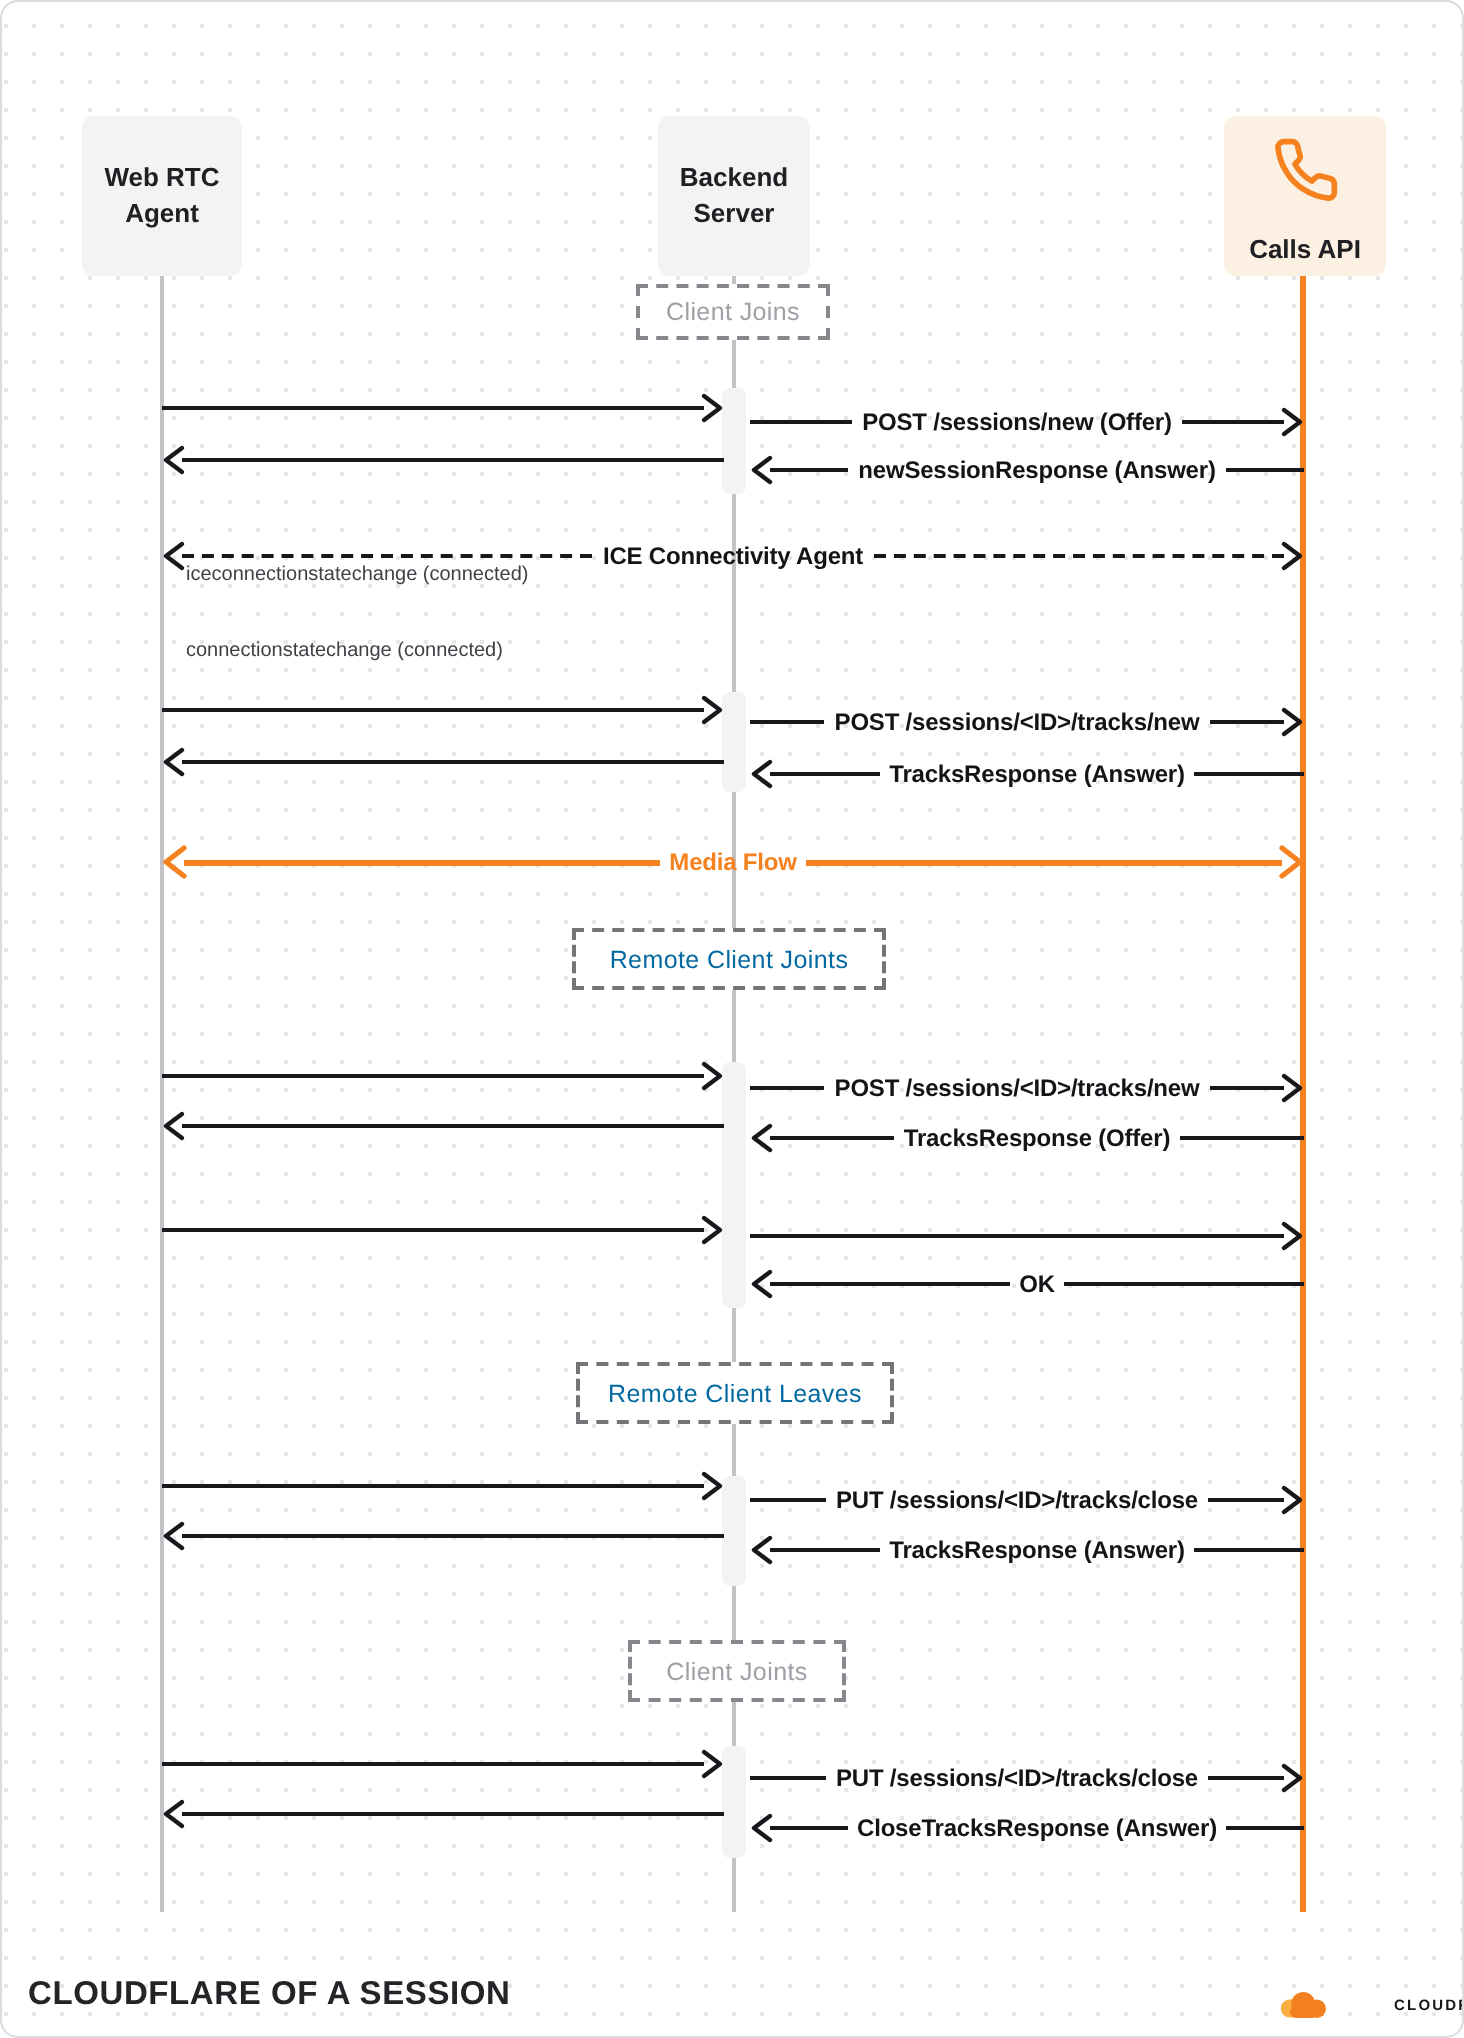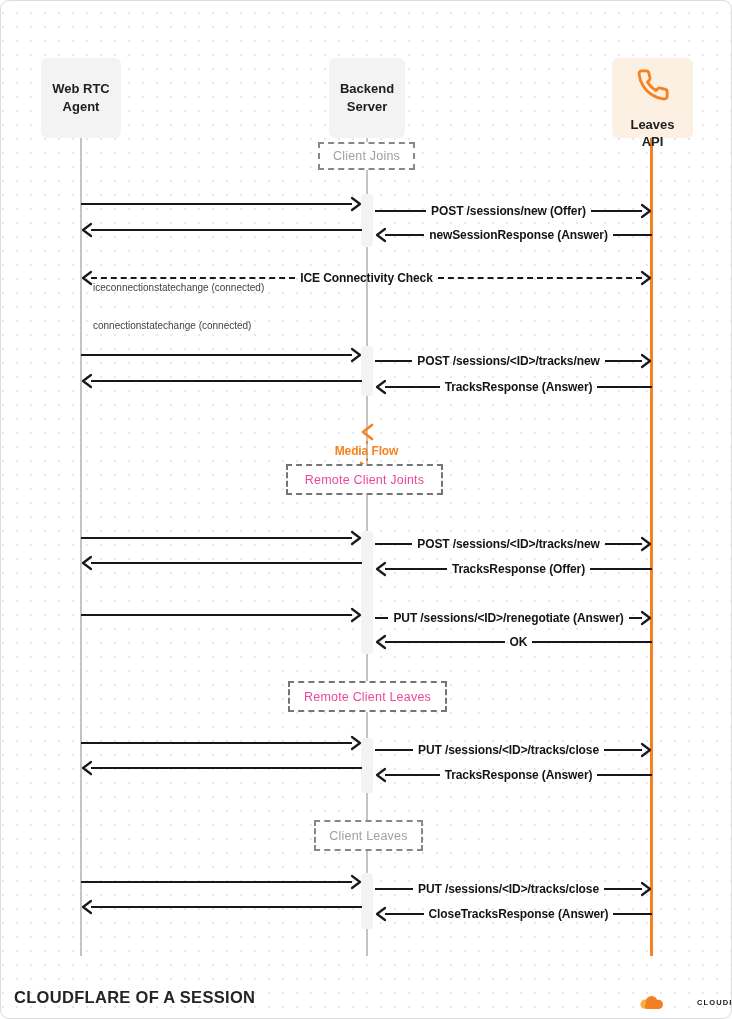--- a/index.html
+++ b/index.html
@@ -33,21 +33,21 @@
     white-space:nowrap;letter-spacing:-0.1px;}
   .ch{flex:0 0 auto;}
   .ch.r{margin-left:-2px;}
   .ch.l{margin-right:-2px;}
   .orange .ln{border-top:3px solid #f6821f;}
   .orange .lbl{color:#f6821f;}
   .note{position:absolute;z-index:3;font-size:10px;color:#3f3f46;letter-spacing:0;white-space:nowrap;}
   
   .phase{position:absolute;z-index:4;background:#fff;border:2px dashed #737579;box-sizing:border-box;
     display:flex;align-items:center;justify-content:center;font-size:12.5px;font-weight:500;
-    color:#ec4899;letter-spacing:.2px;white-space:nowrap;}
+    color:#0369a1;letter-spacing:.2px;white-space:nowrap;}
   .phase.light{border-color:#85878d;color:#9da0a6;}
   
   .title{position:absolute;left:13px;top:987px;font-size:16.5px;font-weight:bold;color:#242428;letter-spacing:.3px;z-index:5;}
   .brand{position:absolute;left:638px;top:993px;display:flex;align-items:center;gap:4px;z-index:5;}
   .brand .word{font-size:7.5px;font-weight:bold;color:#17171a;letter-spacing:1.1px;margin-left:28px;}
 </style>
 </head>
 <body>
 
 <div class="canvas">
@@ -57,21 +57,21 @@
   </div>
   <div class="actor" style="left:328px;width:76px;">
     <span>Backend Server</span>
   </div>
   <div class="actor calls" style="left:611px;width:81px;">
     <span class="phone">
       <svg width="34" height="34" viewBox="0 0 24 24" fill="none" stroke="#f6821f" stroke-width="2" stroke-linecap="round" stroke-linejoin="round">
         <path d="M22 16.92v3a2 2 0 0 1-2.18 2 19.79 19.79 0 0 1-8.63-3.07 19.5 19.5 0 0 1-6-6 19.79 19.79 0 0 1-3.07-8.67A2 2 0 0 1 4.11 2h3a2 2 0 0 1 2 1.72 12.84 12.84 0 0 0 .7 2.81 2 2 0 0 1-.45 2.11L8.09 9.91a16 16 0 0 0 6 6l1.27-1.27a2 2 0 0 1 2.11-.45 12.84 12.84 0 0 0 2.81.7A2 2 0 0 1 22 16.92z"></path>
       </svg>
     </span>
-    <span>Leaves API</span>
+    <span>Calls API</span>
   </div>
 
   <div class="lifeline" style="left:79px;"></div>
   <div class="lifeline" style="left:365px;"></div>
   <div class="lifeline orange" style="left:649px;"></div>
 
   <div class="bar" style="top:193px;height:53px;"></div>
   <div class="bar" style="top:345px;height:50px;"></div>
   <div class="bar" style="top:530px;height:123px;"></div>
   <div class="bar" style="top:737px;height:55px;"></div>
@@ -80,21 +80,21 @@
   <div class="phase light" style="left:317px;top:141px;width:97px;height:28px;">
     <span>Client Joins</span>
   </div>
   <div class="phase" style="left:285px;top:463px;width:157px;height:31px;">
     <span>Remote Client Joints</span>
   </div>
   <div class="phase" style="left:287px;top:680px;width:159px;height:31px;">
     <span>Remote Client Leaves</span>
   </div>
   <div class="phase light" style="left:313px;top:819px;width:109px;height:31px;">
-    <span>Client Leaves</span>
+    <span>Client Joints</span>
   </div>
 
   <div class="msg span-ab" style="top:195px;">
     <div class="ln"></div>
     <svg class="ch r" width="12" height="16" viewBox="0 0 12 16">
         <polyline points="2,2 10,8 2,14" fill="none" stroke="#18181c" stroke-width="2.2" stroke-linecap="round" stroke-linejoin="round"></polyline>
       </svg>
   </div>
   <div class="msg span-bc" style="top:202px;">
     <div class="ln"></div>
@@ -117,21 +117,21 @@
     <div class="ln"></div>
     <span class="lbl">newSessionResponse (Answer)</span>
     <div class="ln"></div>
   </div>
 
   <div class="msg span-ac dash" style="top:269px;">
     <svg class="ch l" width="12" height="16" viewBox="0 0 12 16">
         <polyline points="10,2 2,8 10,14" fill="none" stroke="#18181c" stroke-width="2.2" stroke-linecap="round" stroke-linejoin="round"></polyline>
       </svg>
     <div class="ln"></div>
-    <span class="lbl">ICE Connectivity Check</span>
+    <span class="lbl">ICE Connectivity Agent</span>
     <div class="ln"></div>
     <svg class="ch r" width="12" height="16" viewBox="0 0 12 16">
         <polyline points="2,2 10,8 2,14" fill="none" stroke="#18181c" stroke-width="2.2" stroke-linecap="round" stroke-linejoin="round"></polyline>
       </svg>
   </div>
   <div class="note" style="left:92px;top:281px;">iceconnectionstatechange (connected)</div>
 
   <div class="note" style="left:92px;top:319px;">connectionstatechange (connected)</div>
 
   <div class="msg span-ab" style="top:346px;">
@@ -156,21 +156,21 @@
   </div>
   <div class="msg span-bc" style="top:378px;">
     <svg class="ch l" width="12" height="16" viewBox="0 0 12 16">
         <polyline points="10,2 2,8 10,14" fill="none" stroke="#18181c" stroke-width="2.2" stroke-linecap="round" stroke-linejoin="round"></polyline>
       </svg>
     <div class="ln"></div>
     <span class="lbl">TracksResponse (Answer)</span>
     <div class="ln"></div>
   </div>
 
-  <div class="msg span-ac orange" style="top:422px;flex-direction:column;">
+  <div class="msg span-ac orange" style="top:422px;">
     <svg class="ch l" width="13" height="18" viewBox="0 0 13 18">
         <polyline points="11,2 2,9 11,16" fill="none" stroke="#f6821f" stroke-width="2.6" stroke-linecap="round" stroke-linejoin="round"></polyline>
       </svg>
     <div class="ln"></div>
     <span class="lbl">Media Flow</span>
     <div class="ln"></div>
     <svg class="ch r" width="13" height="18" viewBox="0 0 13 18">
         <polyline points="2,2 11,9 2,16" fill="none" stroke="#f6821f" stroke-width="2.6" stroke-linecap="round" stroke-linejoin="round"></polyline>
       </svg>
   </div>
@@ -204,21 +204,20 @@
     <div class="ln"></div>
   </div>
   <div class="msg span-ab" style="top:606px;">
     <div class="ln"></div>
     <svg class="ch r" width="12" height="16" viewBox="0 0 12 16">
         <polyline points="2,2 10,8 2,14" fill="none" stroke="#18181c" stroke-width="2.2" stroke-linecap="round" stroke-linejoin="round"></polyline>
       </svg>
   </div>
   <div class="msg span-bc" style="top:609px;">
     <div class="ln"></div>
-    <span class="lbl">PUT /sessions/&lt;ID&gt;/renegotiate (Answer)</span>
     <div class="ln"></div>
     <svg class="ch r" width="12" height="16" viewBox="0 0 12 16">
         <polyline points="2,2 10,8 2,14" fill="none" stroke="#18181c" stroke-width="2.2" stroke-linecap="round" stroke-linejoin="round"></polyline>
       </svg>
   </div>
   <div class="msg span-bc" style="top:633px;">
     <svg class="ch l" width="12" height="16" viewBox="0 0 12 16">
         <polyline points="10,2 2,8 10,14" fill="none" stroke="#18181c" stroke-width="2.2" stroke-linecap="round" stroke-linejoin="round"></polyline>
       </svg>
     <div class="ln"></div>

